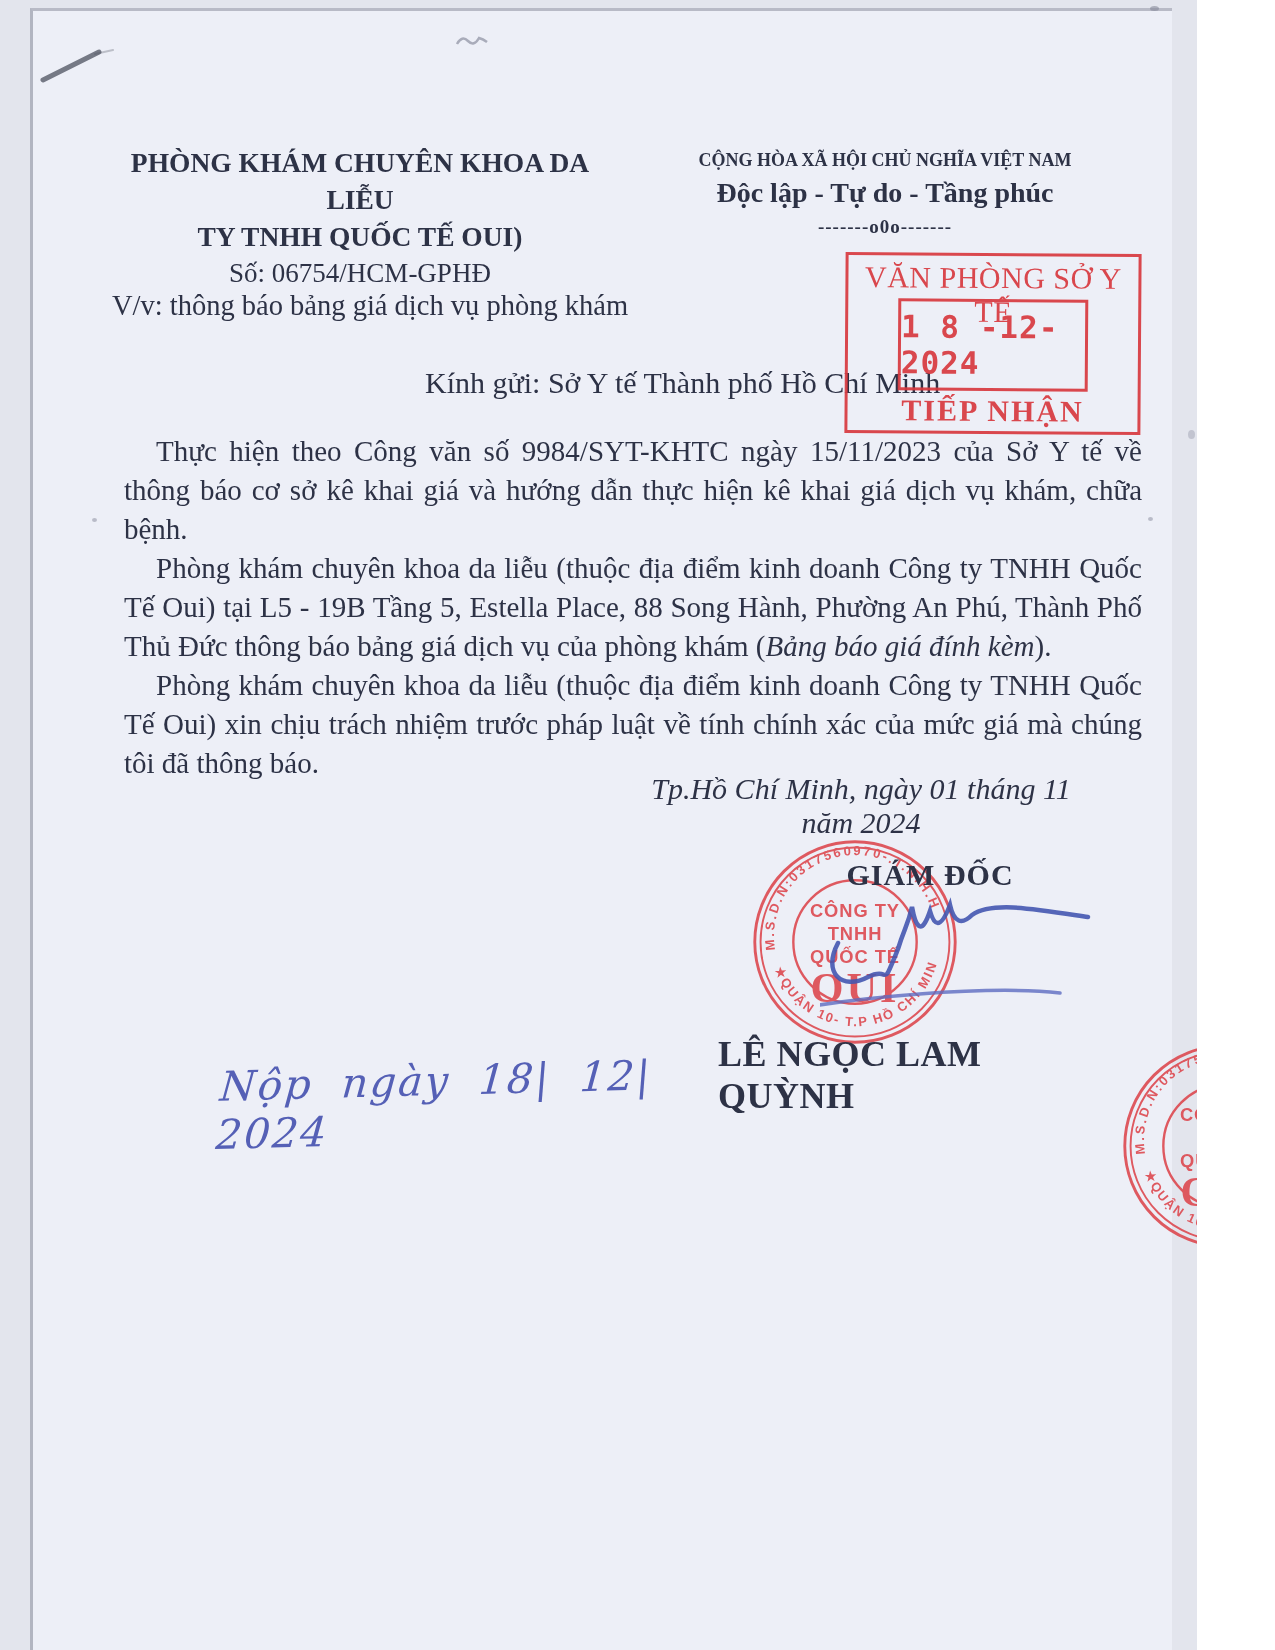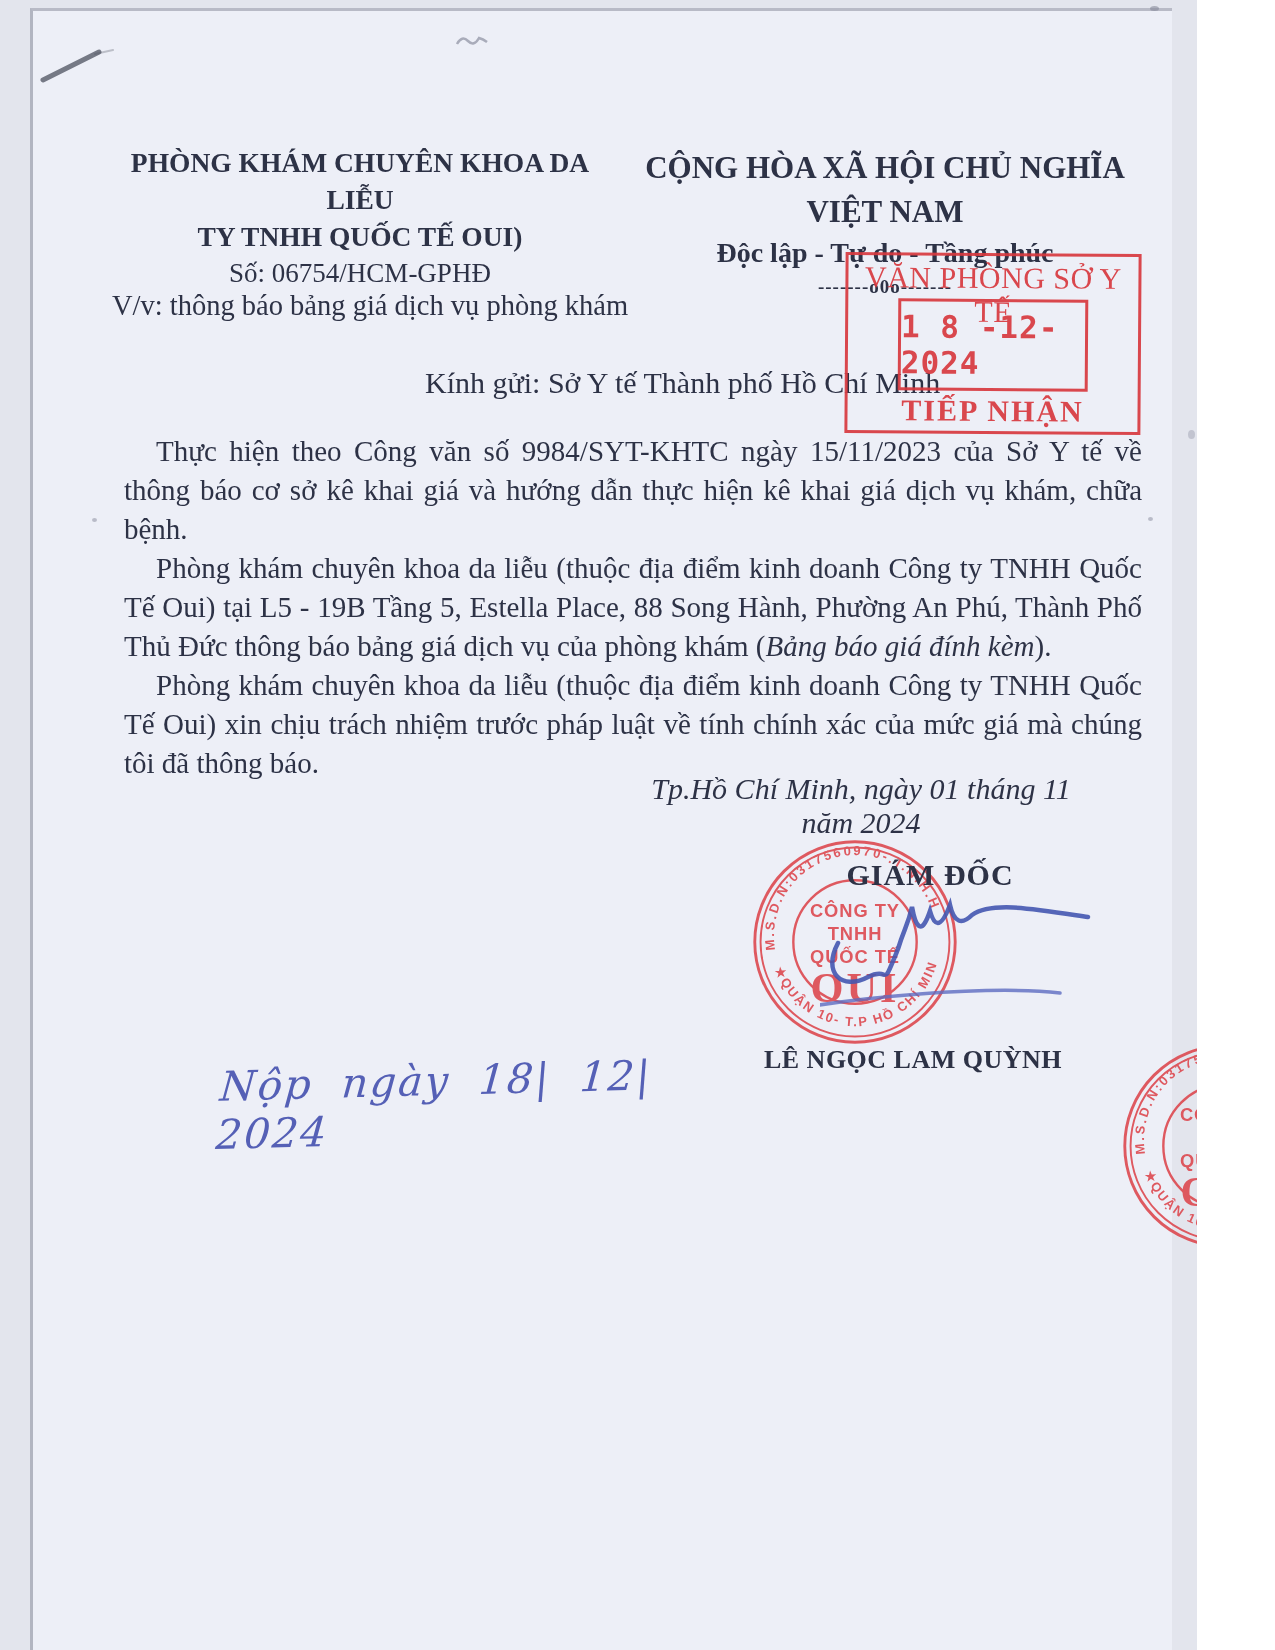--- a/index.html
+++ b/index.html
@@ -34,21 +34,21 @@
   .hdr-left .b{font-weight:bold;font-size:27.5px;line-height:37px;}
   .hdr-left .n{font-size:27px;line-height:36px;}
   .subject{
     position:absolute;left:112px;top:290px;width:560px;
     font-size:28.5px;z-index:1;
   }
   .hdr-right{
     position:absolute;left:618px;top:146px;width:534px;
     text-align:center;z-index:1;
   }
-  .hdr-right .l1{font-weight:bold;font-size:31px;line-height:44px;text-align:center;}
+  .hdr-right .l1{font-weight:bold;font-size:18px;line-height:28px;text-align:center;}
   .hdr-right .l2{font-weight:bold;font-size:28px;line-height:38px;}
   .hdr-right .l3{font-weight:bold;font-size:19px;letter-spacing:1px;line-height:30px;}
 
   
   .rstamp{
     position:absolute;left:845px;top:253px;width:290px;height:175px;
     border:3.5px solid #d8393f;
     color:#d8393f;z-index:2;
     transform:rotate(.4deg);
     opacity:.92;
@@ -84,22 +84,22 @@
 
   .place-date{
     position:absolute;left:630px;top:772px;width:462px;
     font-style:italic;font-size:30px;text-align:center;z-index:1;
   }
   .director-title{
     position:absolute;left:760px;top:858px;width:340px;text-align:center;
     font-weight:bold;font-size:30px;letter-spacing:1px;z-index:3;
   }
   .signer-name{
-    position:absolute;left:718px;top:1033px;width:390px;text-align:center;
-    font-weight:bold;font-size:26px;letter-spacing:.5px;z-index:3;margin-top:12px;
+    position:absolute;left:718px;top:1033px;width:390px;text-align:left;
+    font-weight:bold;font-size:36px;letter-spacing:.5px;z-index:3;
   }
 
   .seal{position:absolute;z-index:2;opacity:.88;}
   .seal-main{left:749px;top:836px;width:212px;height:212px;}
   .seal-partial{left:1119px;top:1040px;width:212px;height:212px;}
   .seal text{fill:#dd454c;}
   .seal .ringtxt{font-family:"Liberation Sans", sans-serif;font-weight:bold;font-size:13.5px;letter-spacing:1px;}
   .seal .ctr{font-family:"Liberation Sans", sans-serif;font-weight:bold;font-size:19px;letter-spacing:1px;text-anchor:middle;}
   .seal .oui{font-family:"Liberation Serif", serif;font-weight:bold;font-size:44px;letter-spacing:3px;text-anchor:middle;}
 

